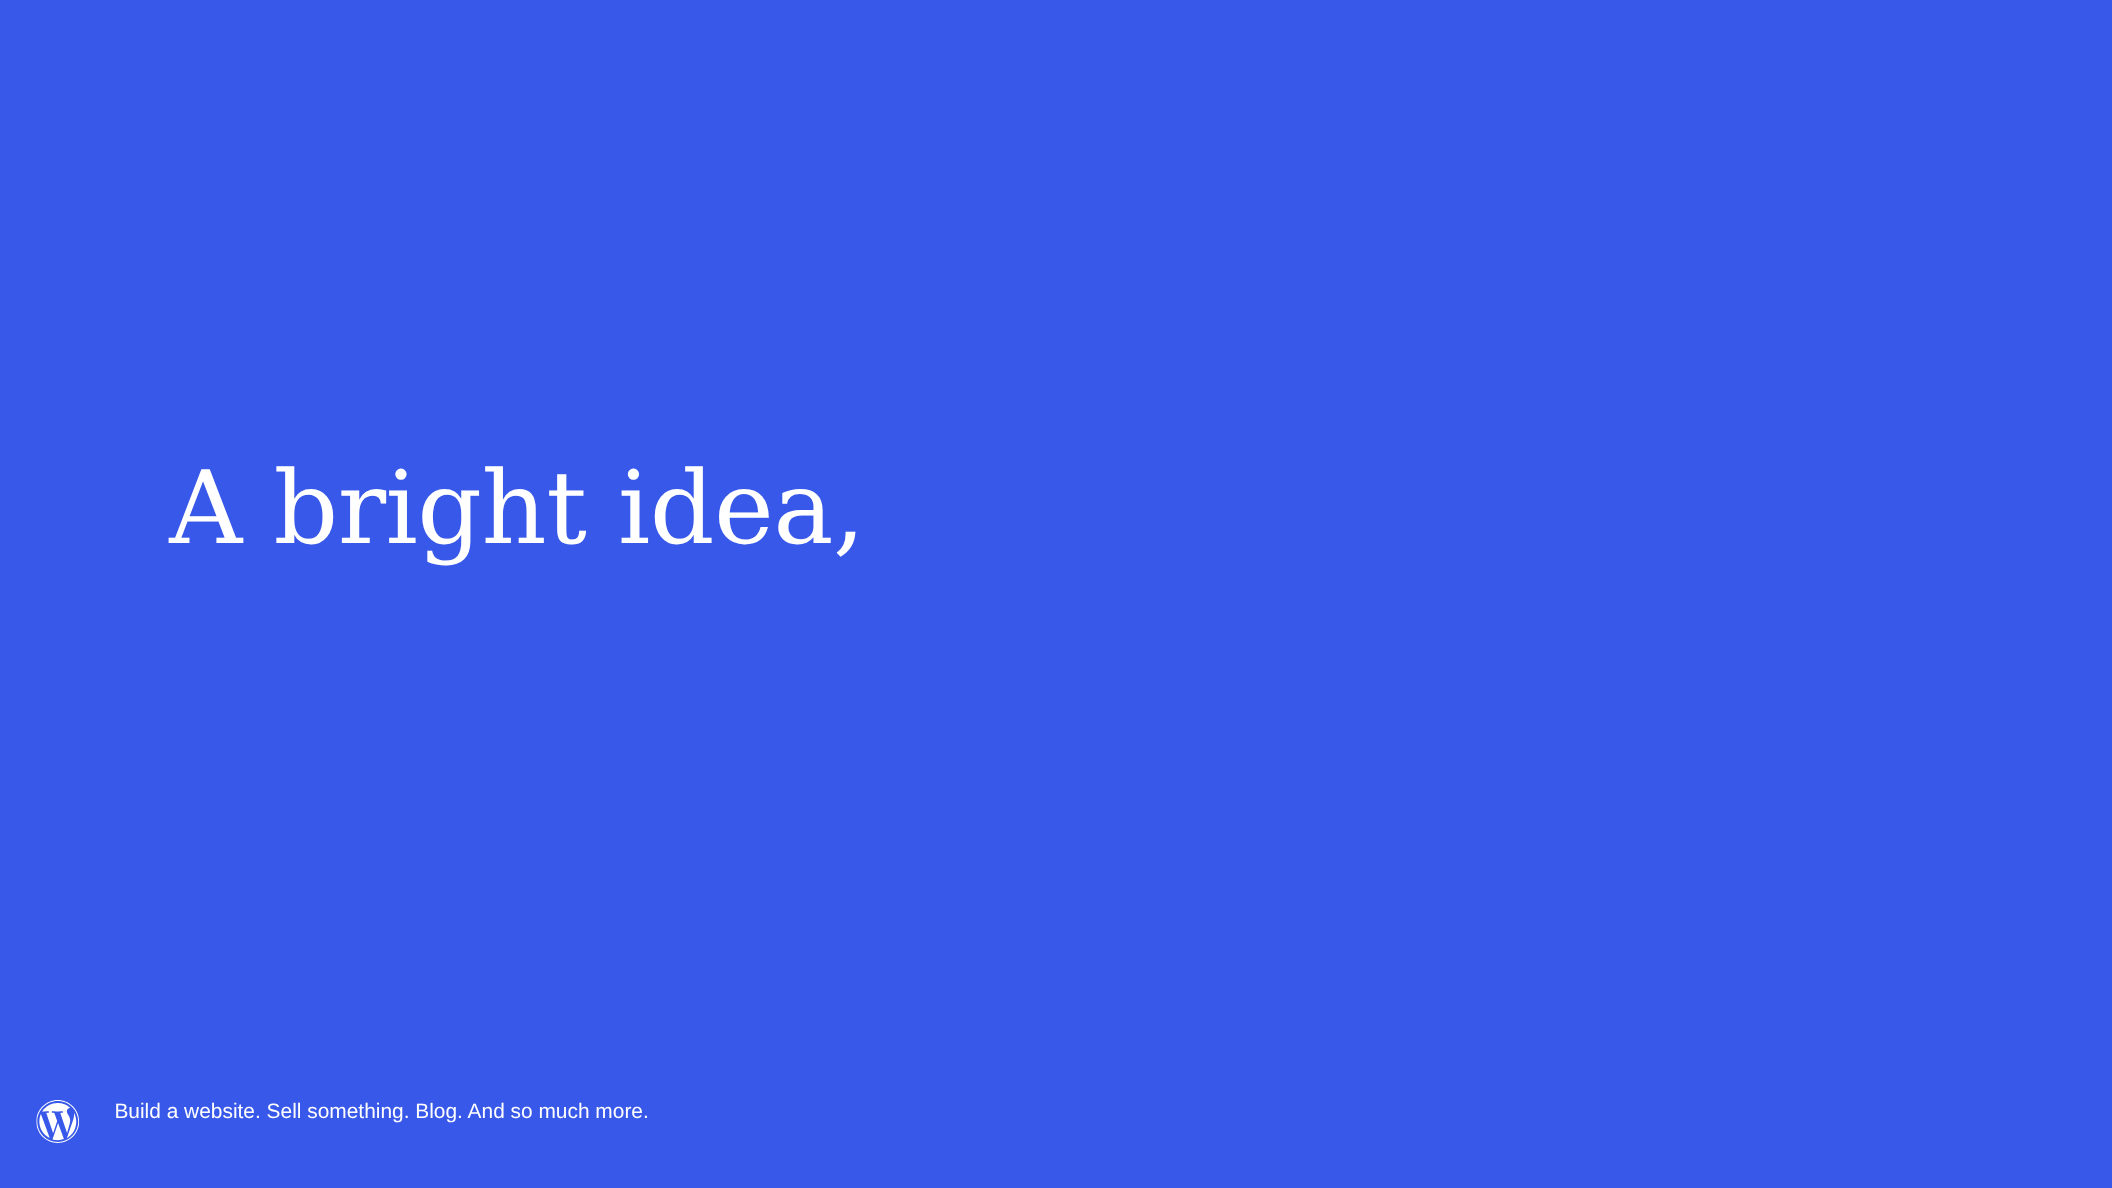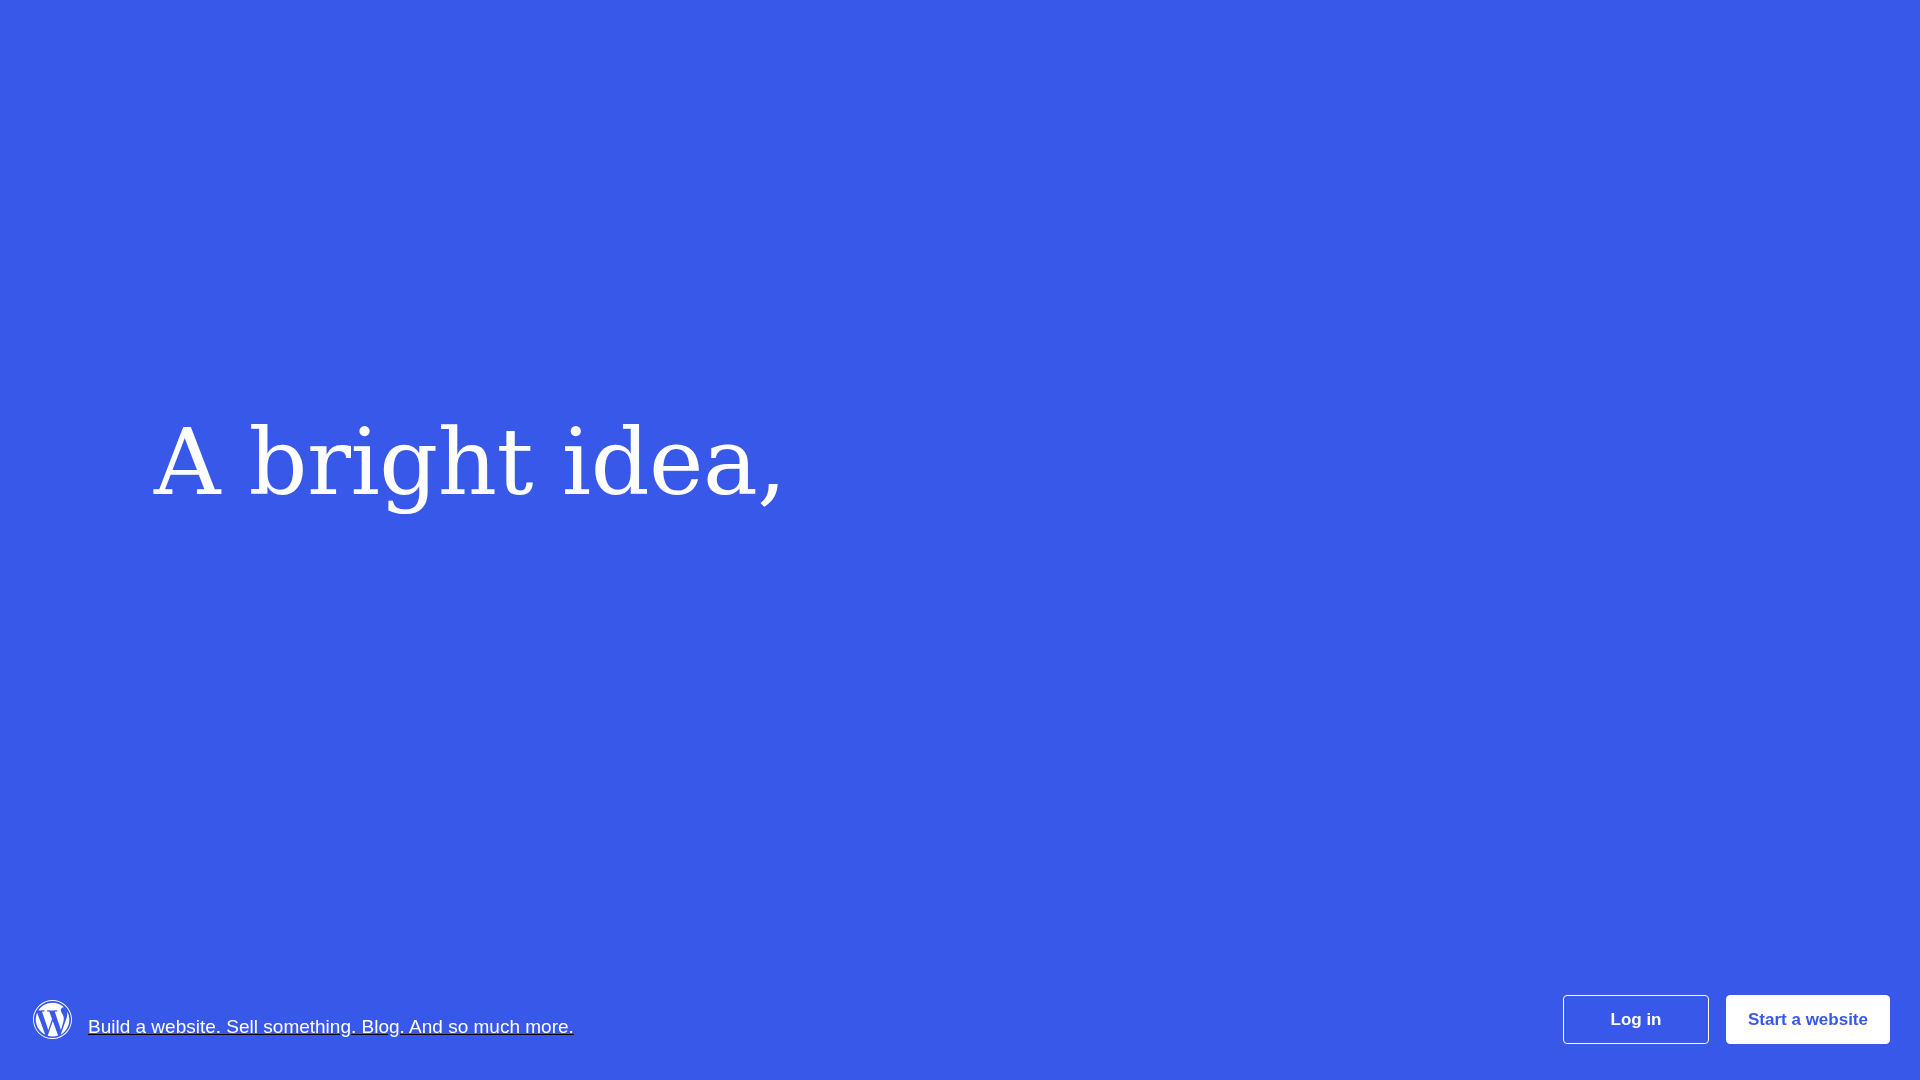--- a/index.html
+++ b/index.html
@@ -64,23 +64,22 @@
     flex: 0 0 auto;
     height: 122px;
     padding: 0 30px 0 33px;
     display: flex;
     align-items: center;
     justify-content: space-between;
   }
 
   .footer-left {
     display: flex;
-    align-items: flex-end;
-    gap: 16px;
-    text-decoration: underline;
+    align-items: flex-start;
+    gap: 32px;
   }
 
   .wp-logo {
     width: 39px;
     height: 39px;
     display: block;
     flex: 0 0 auto;
   }
 
   .tagline {
@@ -149,20 +148,16 @@
           <path fill="#ffffff" d="M8.7,61.3c0,20.8,12.1,38.7,29.6,47.3L13.2,39.9C10.3,46.5,8.7,53.7,8.7,61.3z"></path>
           <path fill="#ffffff" d="M96.7,58.6c0-6.5-2.3-11-4.3-14.5c-2.6-4.3-5.1-8-5.1-12.3c0-4.8,3.7-9.3,8.9-9.3c0.2,0,0.5,0,0.7,0.1 c-9.4-8.6-21.9-13.9-35.6-13.9c-18.5,0-34.7,9.5-44.800,23.8c1.3,0,2.6,0.1,3.6,0.1c5.6,0,14.2-0.7,14.2-0.7c2.9-0.2,3.2,4.1,0.3,4.4 c0,0-2.9,0.3-6.1,0.5l19.5,58l11.7-35.1l-8.3-22.8c-2.9-0.2-5.6-0.5-5.6-0.5c-2.9-0.2-2.5-4.6,0.3-4.4c0,0,8.8,0.7,14,0.7 c5.6,0,14.2-0.7,14.2-0.7c2.9-0.2,3.2,4.1,0.3,4.4c0,0-2.9,0.3-6.1,0.5l19.3,57.5l5.3-17.8C95.3,68.3,96.7,63.1,96.7,58.6z"></path>
           <path fill="#ffffff" d="M62.2,65.9l-16.1,46.6c4.8,1.4,9.9,2.2,15.1,2.2c6.2,0,12.2-1.1,17.7-3c-0.1-0.2-0.3-0.5-0.4-0.7L62.2,65.9z"></path>
           <path fill="#ffffff" d="M107.4,36.1c0.2,1.7,0.4,3.6,0.4,5.6c0,5.5-1,11.7-4.1,19.5l-16.6,48c16.2-9.4,27-26.9,27-47 C114.1,52.7,111.7,43.8,107.4,36.1z"></path>
           <path fill="#ffffff" d="M61.2,0C27.5,0,0,27.5,0,61.3s27.5,61.3,61.2,61.3c33.8,0,61.3-27.5,61.3-61.3C122.5,27.5,95,0,61.2,0z M61.2,119.7c-32.2,0-58.4-26.2-58.4-58.4c0-32.2,26.2-58.4,58.4-58.4c32.2,0,58.4,26.2,58.4,58.4 C119.7,93.5,93.5,119.7,61.2,119.7z"></path>
         </svg>
       </span>
       <span class="tagline">Build a website. Sell something. Blog. And so much more.</span>
     </div>
 
-    <div class="footer-right">
-      <a class="btn btn-login">Log in</a>
-      <a class="btn btn-start">Start a website</a>
-    </div>
 
   </footer>
 
 </div>
 
 </body></html>

